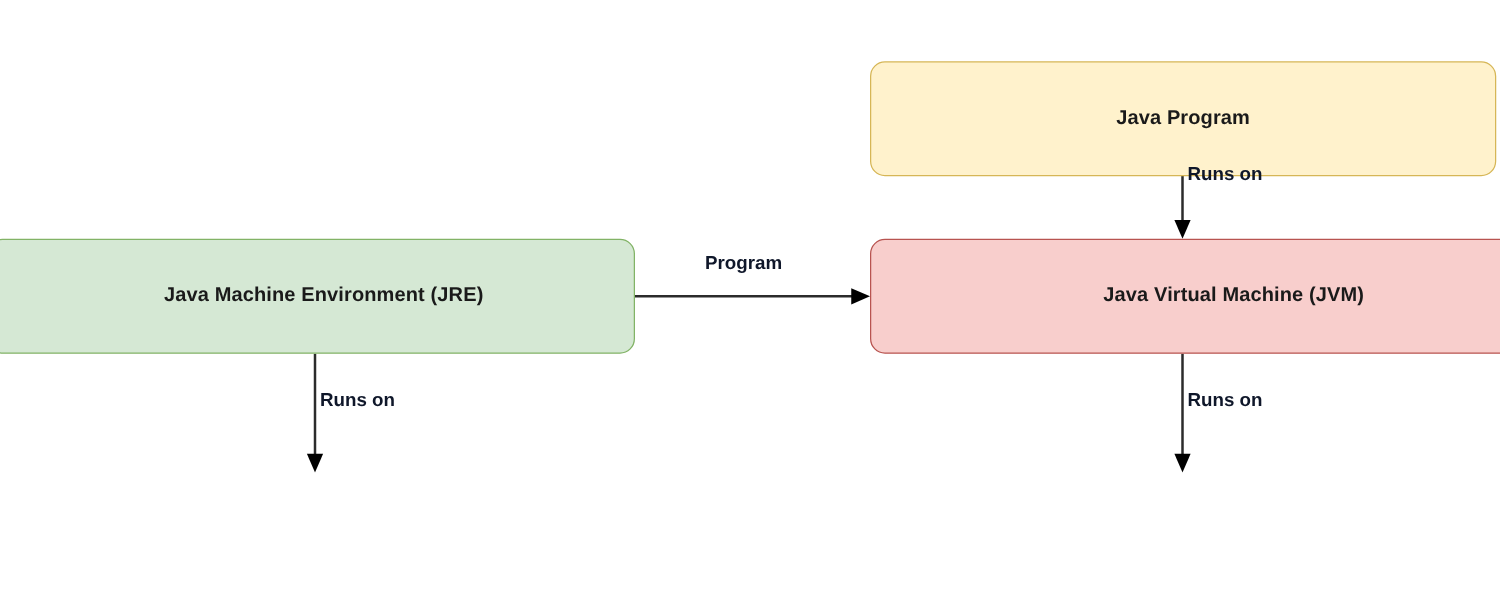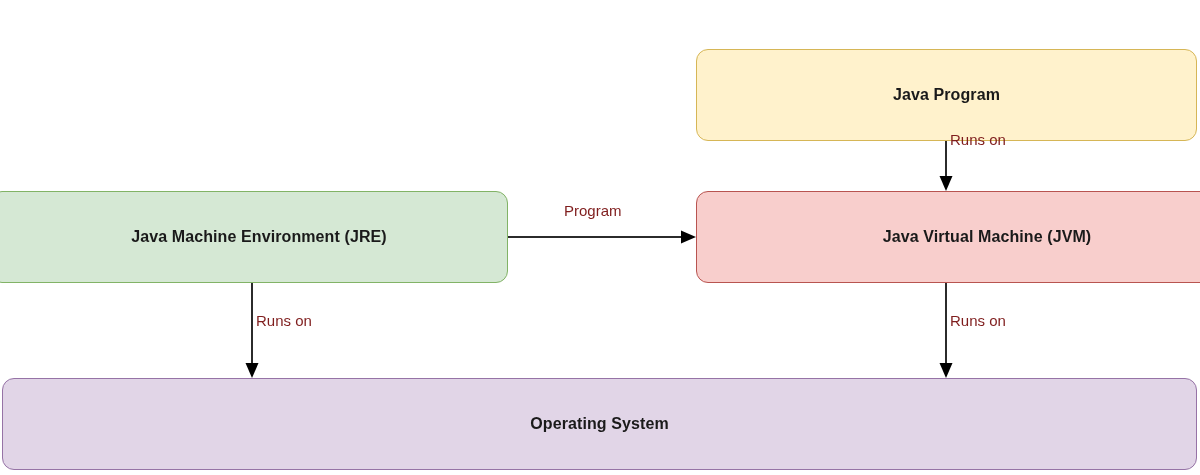--- a/index.html
+++ b/index.html
@@ -77,22 +77,22 @@
   }
   .edge-head {
     fill: #000000;
     stroke: none;
   }
 
   .edge-label {
     position: absolute;
     font-family: "Liberation Sans", sans-serif;
     font-size: 15px;
-    font-weight: normal;
-    color: #7f1d1d;
+    font-weight: bold;
+    color: #0f172a;
     white-space: nowrap;
     user-select: none;
   }
   #label-runs-on-program {
     left: 950px; top: 131px;
   }
   #label-creates {
     left: 564px; top: 202px;
   }
   #label-runs-on-jre {
@@ -135,23 +135,20 @@
   </div>
 
   <div class="node" id="node-jvm">
     <span class="node-label">Java Virtual Machine (JVM)</span>
   </div>
 
   <div class="node" id="node-jre">
     <span class="node-label">Java Machine Environment (JRE)</span>
   </div>
 
-  <div class="node" id="node-os">
-    <span class="node-label">Operating System</span>
-  </div>
 
   <div class="edge-label" id="label-runs-on-program">Runs on</div>
 
   <div class="edge-label" id="label-creates">Program</div>
 
   <div class="edge-label" id="label-runs-on-jre">Runs on</div>
 
   <div class="edge-label" id="label-runs-on-jvm">Runs on</div>
 
 </div>

